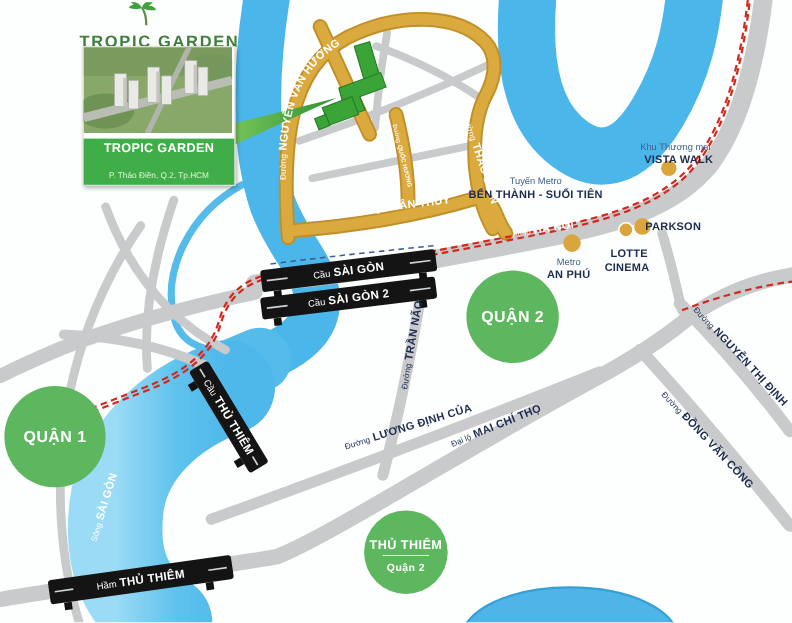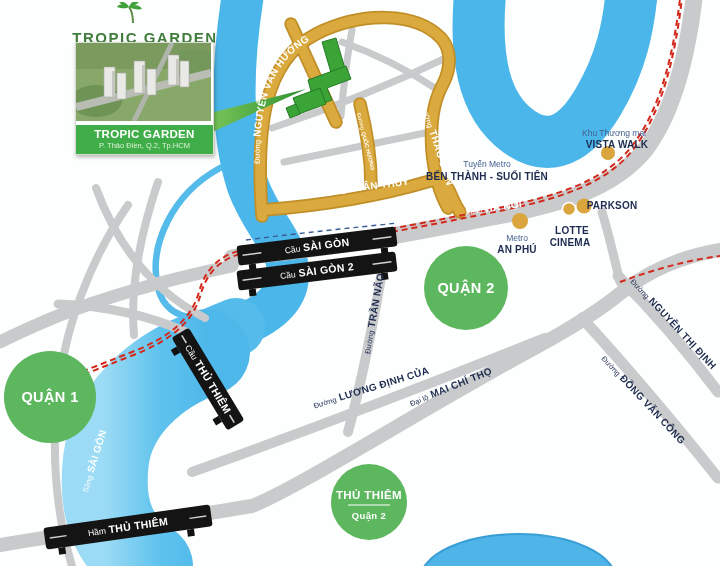--- a/index.html
+++ b/index.html
@@ -18,21 +18,21 @@
   .bridge-name{font-size:10.5px;font-weight:bold;fill:#ffffff;letter-spacing:.3px;}
   .mid{text-anchor:middle;}
   
   .logo{position:absolute;left:58px;top:2px;width:174px;text-align:center;}
   .logo-title{color:#417d3c;font-weight:bold;font-size:15px;letter-spacing:1.5px;margin-top:1px;}
   .logo-sub{color:#5a9a4a;font-size:6.5px;letter-spacing:4.5px;margin-top:1px;}
   .card{position:absolute;left:75px;top:42px;width:137px;background:#fff;
         border:1px solid #d8dcd2;box-shadow:1px 2px 4px rgba(0,0,0,.3);}
   .card-band{background:#3fae49;text-align:center;padding:3px 1px 4px 1px;}
   .card-title{color:#ffffff;font-weight:bold;font-size:11.5px;letter-spacing:.3px;}
-  .card-addr{color:#dff2d8;font-size:7.5px;margin-top:1px;}
+  .card-addr{color:#dff2d8;font-size:7.5px;margin-top:14px;}
 </style>
 </head>
 <body>
 
 <div id="stage">
 
 <svg id="map-svg" width="720" height="566" viewBox="0 0 720 566" xmlns="http://www.w3.org/2000/svg" xmlns:xlink="http://www.w3.org/1999/xlink">
   <defs>
     <linearGradient id="lowg" x1="0" y1="0" x2="1" y2="0">
       <stop offset="0" stop-color="#9bdbf5"></stop>

